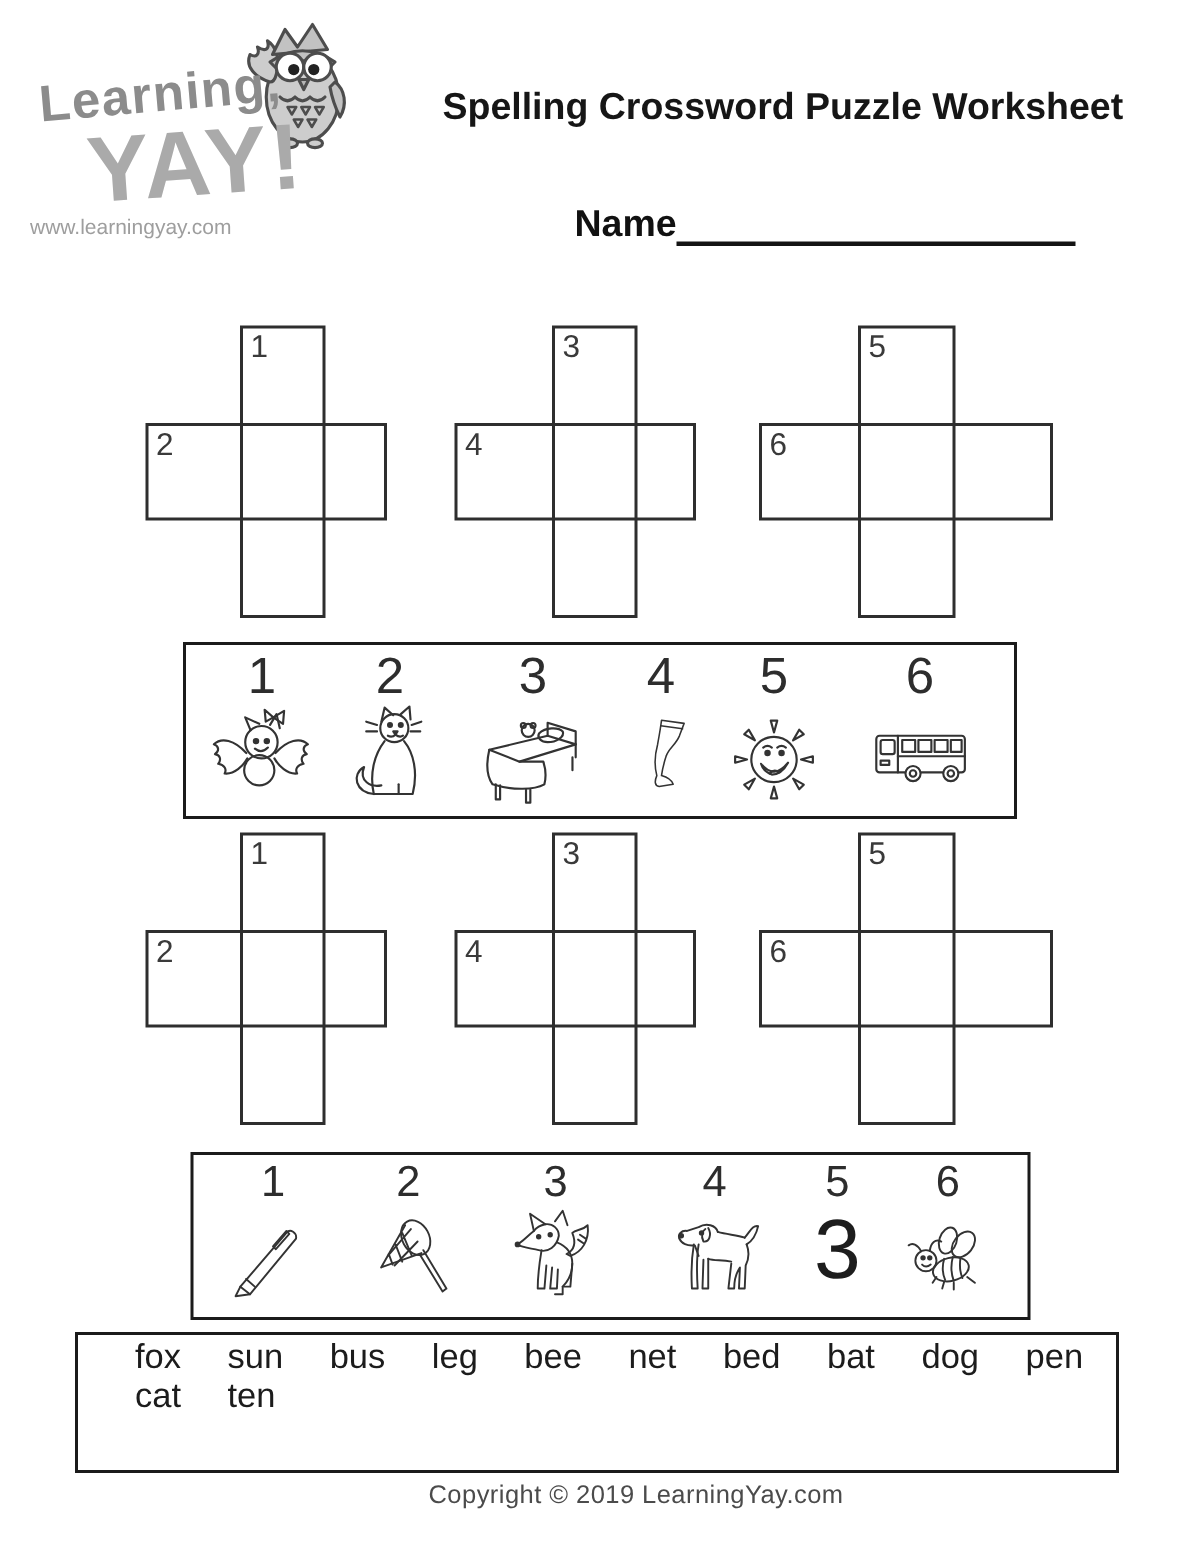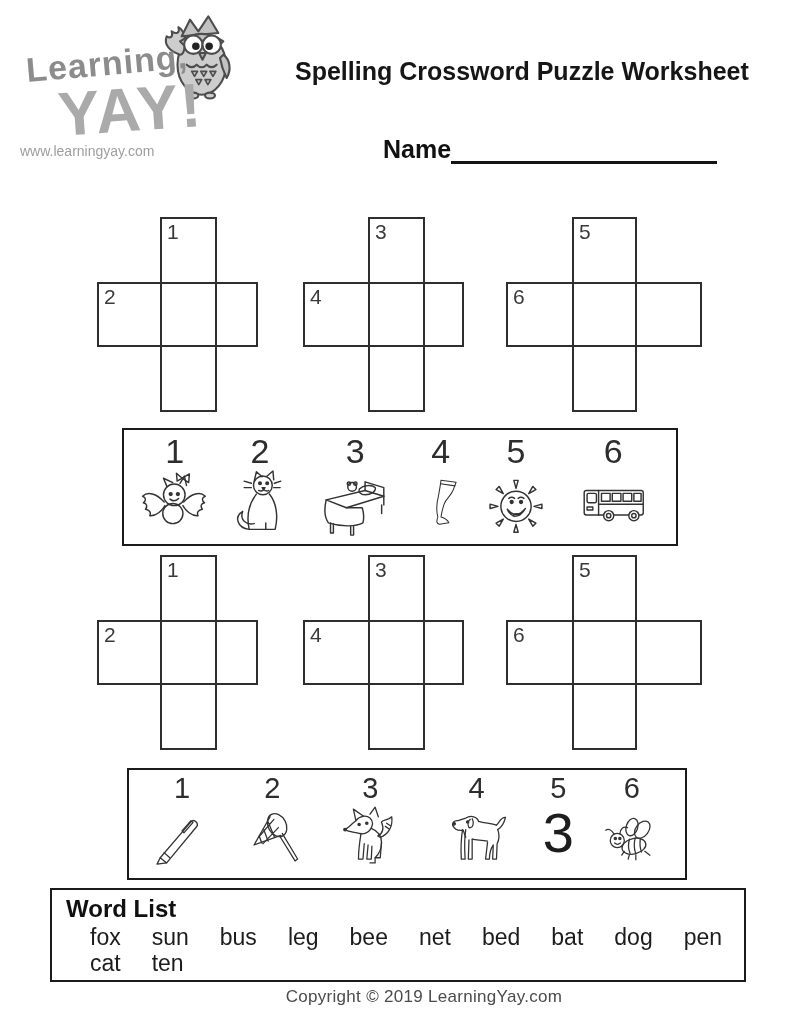--- a/index.html
+++ b/index.html
@@ -341,21 +341,20 @@
     </div>
     <div class="clue-item">
       <span class="clue-num">6</span>
       <svg class="clue-icon">
           <use href="#sym-bee"></use>
         </svg>
     </div>
   </div>
 
   <div class="wordlist">
-    <div class="wl-title">Word List</div>
     <div class="wl-rows">
       <div class="wl-row">
         <span>fox</span>
         <span>sun</span>
         <span>bus</span>
         <span>leg</span>
         <span>bee</span>
         <span>net</span>
         <span>bed</span>
         <span>bat</span>

